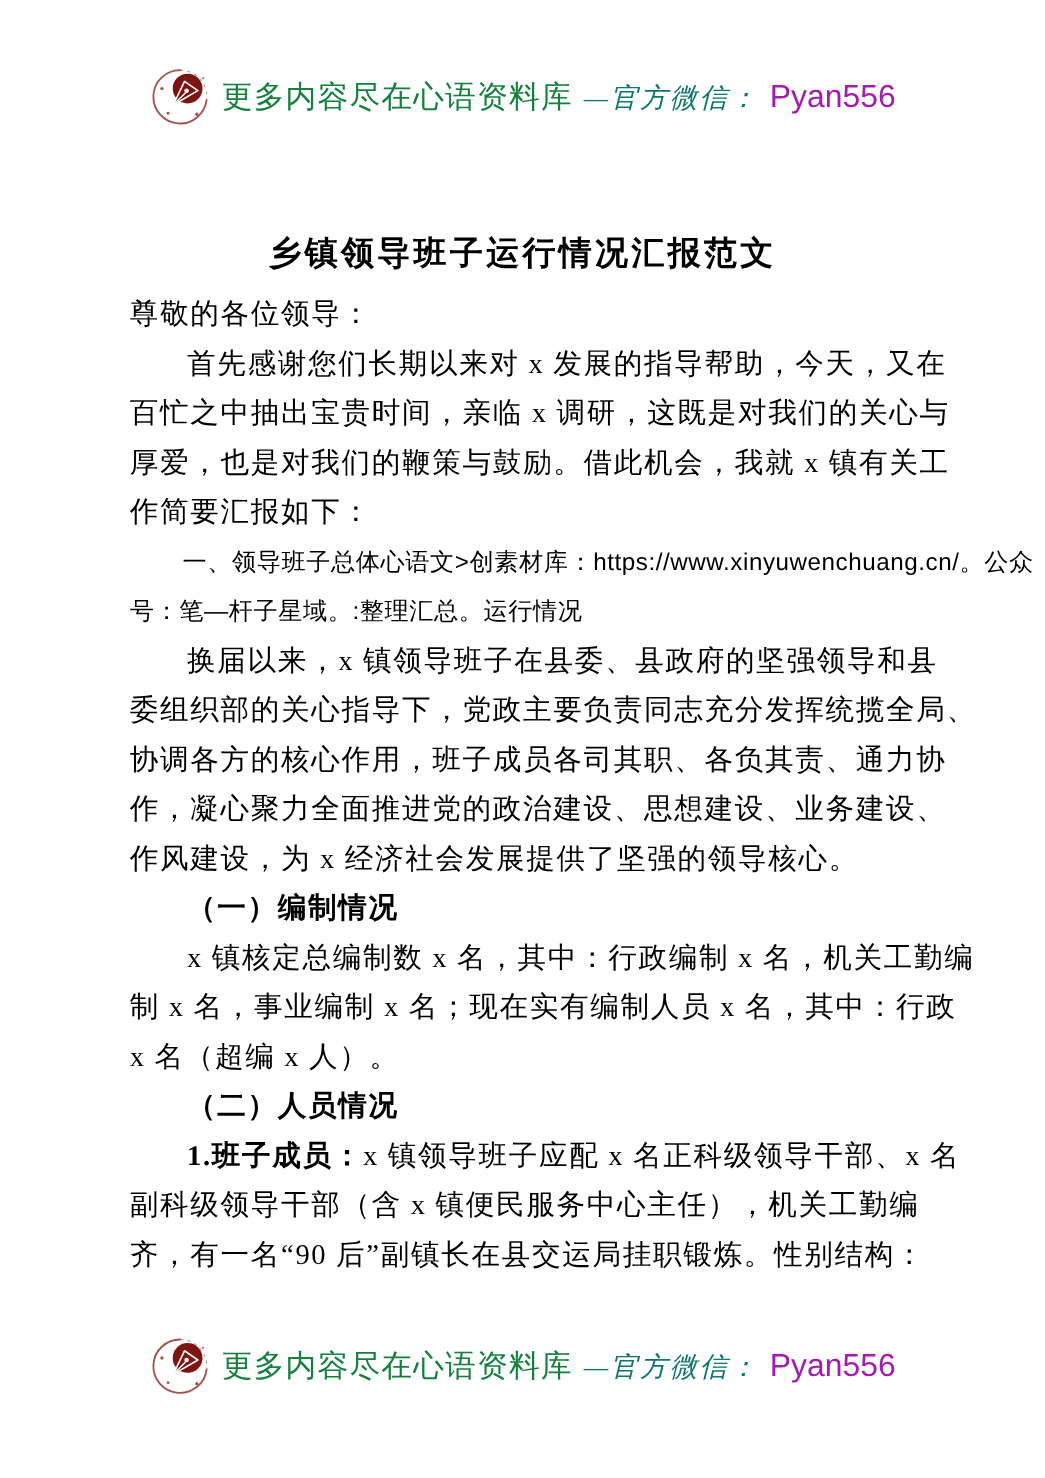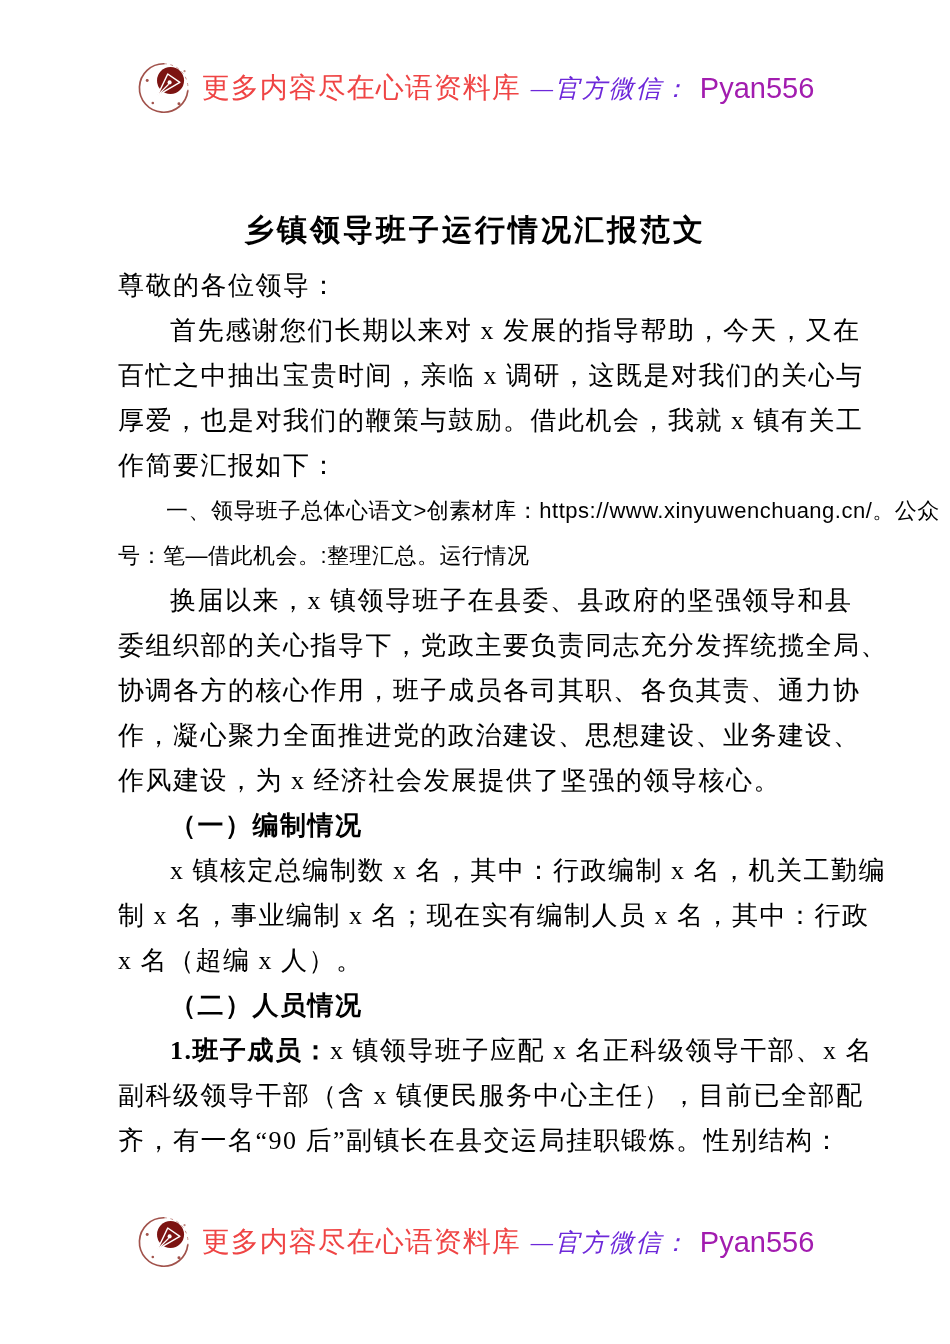--- a/index.html
+++ b/index.html
@@ -14,25 +14,25 @@
   .banner {
     position: absolute; left: 0; width: 100%;
     display: flex; align-items: center; justify-content: center;
     gap: 10px; white-space: nowrap;
   }
   .banner-top { top: 60px; }
   .banner-bottom { top: 1214px; }
   .logo-wrap { width: 56px; height: 56px; flex: 0 0 auto; }
   .logo-wrap svg { width: 100%; height: 100%; display: block; }
   .b-main {
-    color: #ef4444; font-size: 28px; letter-spacing: 1px;
+    color: #15803d; font-size: 28px; letter-spacing: 1px;
     font-family: "Liberation Serif", serif;
   }
   .b-label {
-    color: #6d28d9; font-size: 25px; font-style: italic;
+    color: #0f766e; font-size: 25px; font-style: italic;
     letter-spacing: 2px;
   }
   .b-acct {
     color: #a21caf; font-size: 29px;
     font-family: "Liberation Sans", "DejaVu Sans", sans-serif;
     font-style: normal;
   }
   .doc-title {
     position: absolute; top: 210px; left: 0; width: 100%;
     margin: 0; text-align: center;
@@ -79,33 +79,33 @@
 
 <h1 class="doc-title">乡镇领导班子运行情况汇报范文</h1>
 
 <div class="doc-body" id="doc-body">
     <div class="line"><span>尊敬的各位领导：</span></div>
     <div class="line indent"><span>首先感谢您们长期以来对 x 发展的指导帮助，今天，又在</span></div>
     <div class="line"><span>百忙之中抽出宝贵时间，亲临 x 调研，这既是对我们的关心与</span></div>
     <div class="line"><span>厚爱，也是对我们的鞭策与鼓励。借此机会，我就 x 镇有关工</span></div>
     <div class="line"><span>作简要汇报如下：</span></div>
     <div class="line sans indent"><span>一、领导班子总体心语文&gt;创素材库：https://www.xinyuwenchuang.cn/。公众</span></div>
-    <div class="line sans"><span>号：笔—借此机会。:整理汇总。运行情况</span></div>
+    <div class="line sans"><span>号：笔—杆子星域。:整理汇总。运行情况</span></div>
     <div class="line indent"><span>换届以来，x 镇领导班子在县委、县政府的坚强领导和县</span></div>
     <div class="line"><span>委组织部的关心指导下，党政主要负责同志充分发挥统揽全局、</span></div>
     <div class="line"><span>协调各方的核心作用，班子成员各司其职、各负其责、通力协</span></div>
     <div class="line"><span>作，凝心聚力全面推进党的政治建设、思想建设、业务建设、</span></div>
     <div class="line"><span>作风建设，为 x 经济社会发展提供了坚强的领导核心。</span></div>
     <div class="line indent"><span class="bold">（一）编制情况</span></div>
     <div class="line indent"><span>x 镇核定总编制数 x 名，其中：行政编制 x 名，机关工勤编</span></div>
     <div class="line"><span>制 x 名，事业编制 x 名；现在实有编制人员 x 名，其中：行政</span></div>
     <div class="line"><span>x 名（超编 x 人）。</span></div>
     <div class="line indent"><span class="bold">（二）人员情况</span></div>
     <div class="line indent"><span class="bold">1.班子成员：</span><span>x 镇领导班子应配 x 名正科级领导干部、x 名</span></div>
-    <div class="line"><span>副科级领导干部（含 x 镇便民服务中心主任），目前已全部配</span></div>
+    <div class="line"><span>副科级领导干部（含 x 镇便民服务中心主任），机关工勤编</span></div>
     <div class="line"><span>齐，有一名“90 后”副镇长在县交运局挂职锻炼。性别结构：</span></div>
   </div>
 
 <div class="banner banner-bottom">
   <span class="logo-wrap">
     <svg viewBox="0 0 60 60" aria-hidden="true">
       <path d="M30 4 A26 26 0 1 0 55.5 33" fill="none" stroke="#a1524b" stroke-width="1.8" stroke-linecap="round"></path>
       <path d="M30 4 A26 26 0 0 1 55.5 33" fill="none" stroke="#c08a84" stroke-width="1" stroke-dasharray="3 4"></path>
       <circle cx="37" cy="22" r="14.5" fill="#7c1412"></circle>
       <path d="M23 38 L34 15 L47 24 Z" fill="#7c1412" stroke="#ffffff" stroke-width="1.6" stroke-linejoin="round"></path>

